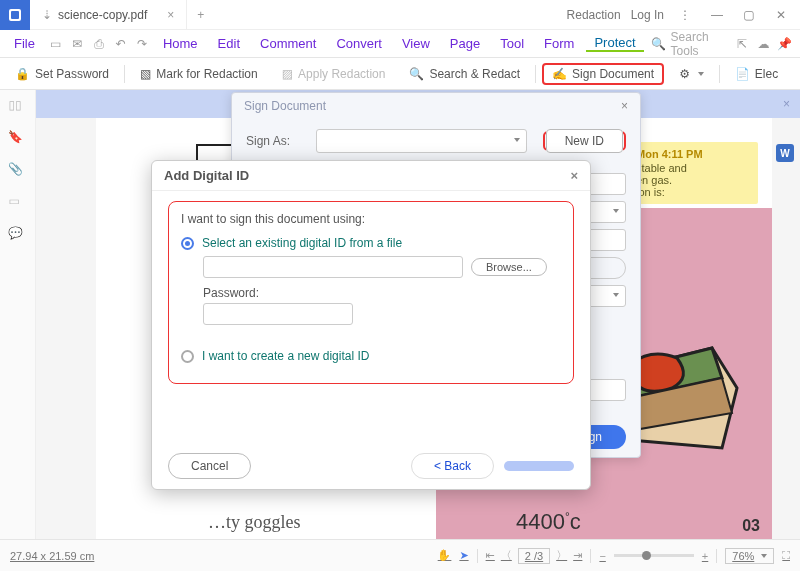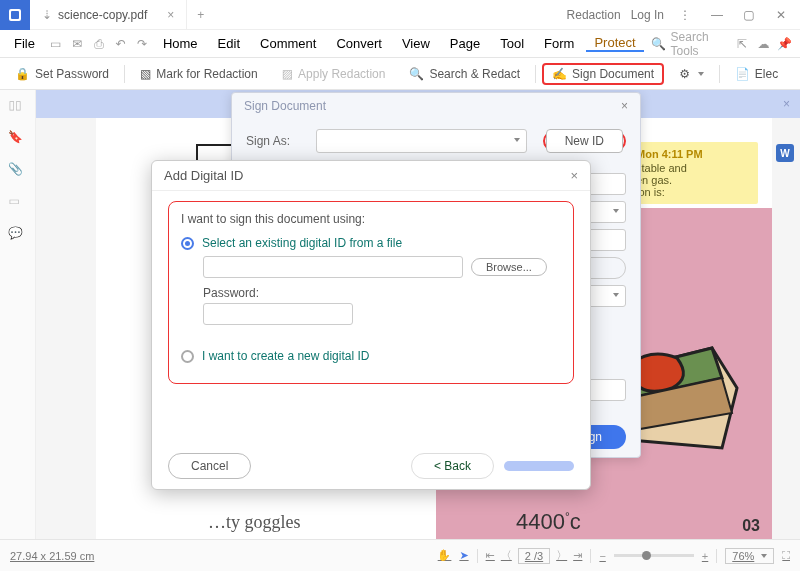--- a/index.html
+++ b/index.html
@@ -9,22 +9,22 @@
 .titlebar { height: 30px; background: #fff; display: flex; align-items: center; border-bottom: 1px solid #eee; }
 .logo { width: 30px; height: 30px; background: #3b6fd6; display: flex; align-items: center; justify-content: center; color: #fff; font-weight: bold; }
 .tab { display: flex; align-items: center; padding: 0 12px; height: 100%; font-size: 12px; color: #555; border-right: 1px solid #eee; }
 .tab .close { margin-left: 20px; color: #999; cursor: pointer; }
 .plus-tab { padding: 0 10px; color: #999; }
 .title-right { margin-left: auto; display: flex; align-items: center; gap: 10px; padding-right: 8px; color: #777; }
 .win-btn { width: 22px; text-align: center; color: #888; }
 
 
 .menubar { height: 28px; display: flex; align-items: center; padding: 0 6px; border-bottom: 1px solid #e5e5e5; gap: 4px; }
-.menubar .item { padding: 0 8px; color: #000000; font-size: 13px; }
-.menubar .item.active { color: #a16207; border-bottom: 2px solid #3b82f6; }
+.menubar .item { padding: 0 8px; color: #6d28d9; font-size: 13px; }
+.menubar .item.active { color: #0369a1; border-bottom: 2px solid #84cc16; }
 .menubar .icon-btn { width: 20px; color: #999; text-align: center; }
 .menubar .spacer { flex: 1; }
 .search-tools { display: flex; align-items: center; gap: 4px; color: #aaa; font-size: 12px; }
 
 
 .toolbar { height: 32px; display: flex; align-items: center; padding: 0 6px; border-bottom: 1px solid #e5e5e5; gap: 6px; }
 .tool-btn { display: flex; align-items: center; gap: 5px; padding: 3px 8px; font-size: 12px; color: #555; border: 1px solid transparent; border-radius: 3px; }
 .tool-btn.highlight { border: 2px solid #e33; border-radius: 4px; padding: 2px 8px; }
 .tool-btn.disabled { color: #bbb; }
 .tool-sep { width: 1px; height: 18px; background: #e0e0e0; }
@@ -60,47 +60,47 @@
 .geo { position: absolute; right: 30px; top: 200px; width: 160px; height: 140px; }
 .geo svg { width: 100%; height: 100%; }
 
 
 .sign-modal { position: absolute; left: 195px; top: 2px; width: 410px; background: #f4f6fa; border: 1px solid #d0d4e0; border-radius: 4px; box-shadow: 0 2px 12px rgba(0,0,0,0.15); }
 .sign-modal .hdr { padding: 6px 12px; color: #8e97b0; font-size: 12px; display: flex; justify-content: space-between; }
 .sign-body { padding: 10px 14px; display: flex; align-items: center; gap: 10px; }
 .sign-body label { color: #666; font-size: 12px; width: 60px; }
 .sign-select { flex: 1; height: 24px; border: 1px solid #ccc; border-radius: 3px; background: #fff; }
 .newid-btn { padding: 4px 18px; border: 1px solid #bbb; border-radius: 4px; font-size: 12px; color: #555; background: #fff; }
-.newid-wrap { border: 2px solid #e33; border-radius: 10px; padding: 1px; margin-left: 6px; }
+.newid-wrap { border: 2px solid #e33; border-radius: 5px; padding: 1px; margin-left: 6px; }
 .sign-fields { padding: 4px 14px 10px; }
 .sign-row { margin: 6px 0; display: flex; align-items: center; gap: 10px; }
 .sign-row .sel2 { flex: 1; height: 22px; border: 1px solid #ccc; border-radius: 3px; background: #fff; }
 .sign-row .pill { height: 22px; width: 60px; border: 1px solid #ccc; border-radius: 11px; }
 .sign-btn-row { display:flex; justify-content:flex-end; padding:8px 14px; gap:10px;}
 .sign-btn-primary { background:#3f76ec; color:#fff; border:none; border-radius:14px; padding:5px 24px; font-size:12px;}
 
 
 .add-modal { position: absolute; left: 115px; top: 70px; width: 440px; height: 330px; background: #fff; border: 1px solid #ccc; border-radius: 6px; box-shadow: 0 4px 20px rgba(0,0,0,0.25); }
-.add-hdr { height: 30px; display: flex; align-items: center; justify-content: space-between; padding: 0 12px; border-bottom: 1px solid #eee; font-size: 13px; color: #555; }
+.add-hdr { height: 30px; display: flex; align-items: center; justify-content: space-between; padding: 0 12px; border-bottom: 1px solid #eee; font-size: 13px; color: #555; font-weight: bold; }
 .add-body { padding: 10px 16px; }
 .red-box { border: 1.5px solid #e33; border-radius: 8px; padding: 10px 12px 14px; }
 .red-box .prompt { font-size: 12px; color: #555; margin-bottom: 10px; }
 .radio-row { display: flex; align-items: center; gap: 8px; margin: 6px 0; font-size: 12px; color: #0f766e; }
 .radio { width: 13px; height: 13px; border: 2px solid #4a7ce8; border-radius: 50%; display: inline-block; position: relative; }
 .radio.checked::after { content:''; position:absolute; inset:2px; background:#4a7ce8; border-radius:50%; }
 .radio.unchecked { border-color: #aaa; }
 .sub-fields { padding-left: 22px; margin-top: 6px; }
 .file-row { display: flex; gap: 8px; align-items: center; margin: 4px 0; }
 .txt-input { height: 22px; border: 1px solid #ccc; border-radius: 3px; width: 260px; background: #fff; }
 .browse-btn { padding: 2px 14px; border: 1px solid #bbb; border-radius: 11px; font-size: 11px; color: #555; background: #fff; }
 .pwd-label { font-size: 12px; color: #555; margin-top: 8px; }
 .pwd-input { height: 22px; border: 1px solid #ccc; border-radius: 3px; width: 150px; margin-top: 3px; }
 .add-footer { position: absolute; bottom: 10px; left: 16px; right: 16px; display: flex; align-items: center; gap: 10px; }
 .ftr-btn { padding: 5px 22px; border: 1px solid #bbb; border-radius: 14px; font-size: 12px; background: #fff; color: #555; }
-.ftr-btn.back { border-color: #ddd; color: #14532d; margin-left: auto; }
+.ftr-btn.back { border-color: #ddd; color: #1d4ed8; margin-left: auto; }
 .ftr-btn.next { background: #b4c7f7; border: none; color: #e6edff; width: 70px; }
 
 
 .statusbar { position: absolute; bottom: 0; left: 0; right: 0; height: 32px; background: #fafafa; border-top: 1px solid #e5e5e5; display: flex; align-items: center; padding: 0 10px; font-size: 11px; color: #777; gap: 8px; text-decoration: underline; }
 .statusbar .sp { flex: 1; }
 .page-ctrl { display: flex; align-items: center; gap: 6px; }
 .page-box { border: 1px solid #ccc; padding: 1px 6px; font-size: 11px; }
 .pct-box { border: 1px solid #ccc; padding: 1px 6px; font-size: 11px; display:flex; align-items:center; gap:4px;}
 .zoom-slider { width: 80px; height: 3px; background: #ddd; position: relative; }
 .zoom-slider::after { content:''; position:absolute; left: 35%; top: -3px; width: 9px; height: 9px; background:#888; border-radius:50%; }

